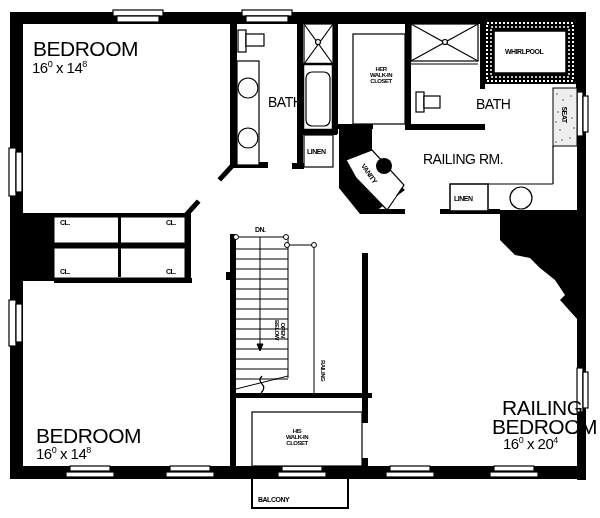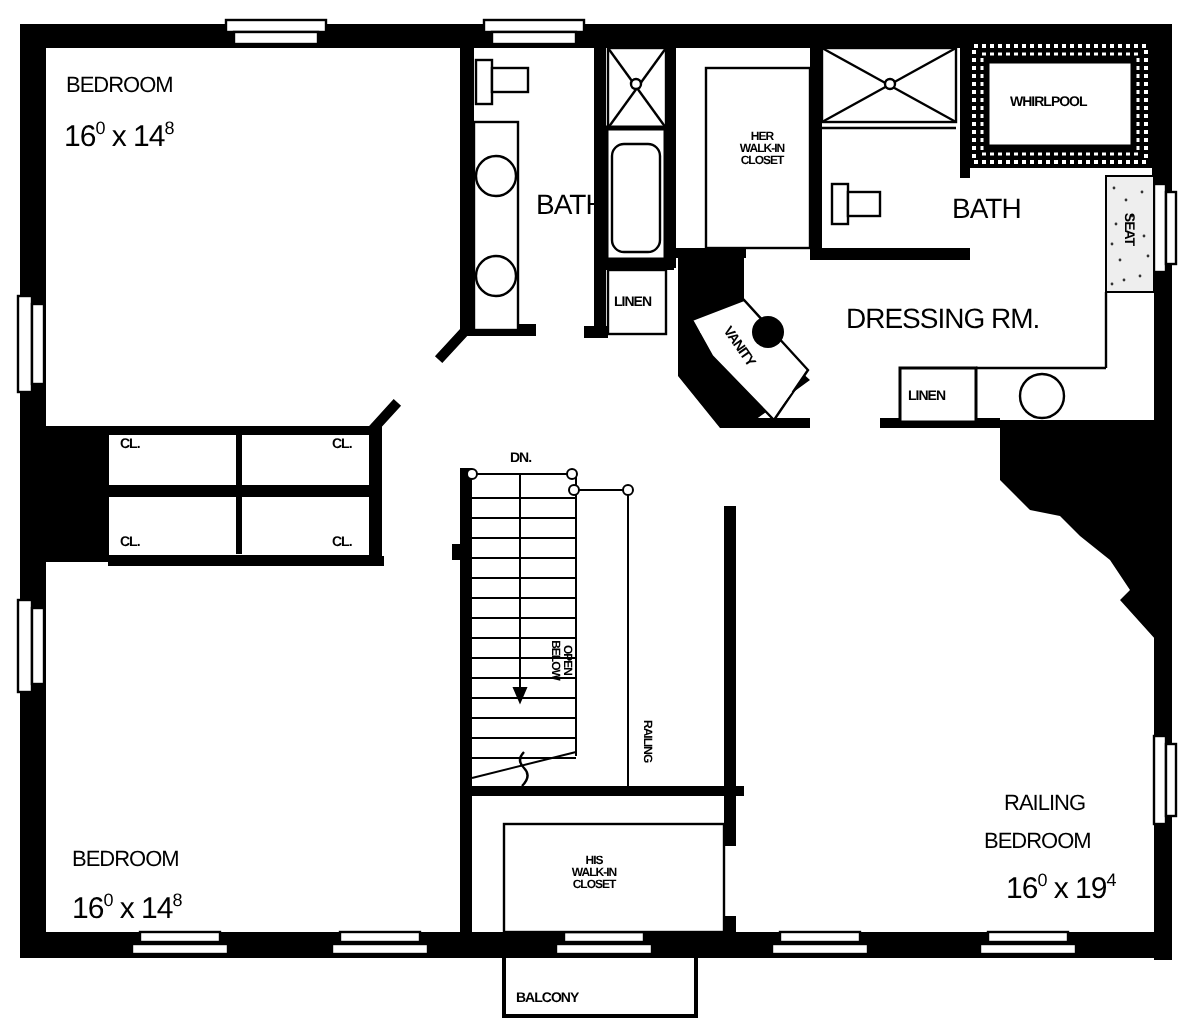--- a/index.html
+++ b/index.html
@@ -1,19 +1,19 @@
 <!DOCTYPE html>
 <html><head>
 <meta charset="utf-8">
 <style>
   html, body { margin: 0; padding: 0; background: #ffffff; }
   body { width: 600px; height: 518px; overflow: hidden; position: relative; font-family: "Liberation Sans", sans-serif; }
   svg { position: absolute; left: 0; top: 0; }
   .lbl { position: absolute; color: #000; font-family: "Liberation Sans", sans-serif; white-space: nowrap; line-height: 1; letter-spacing: -0.5px; }
-  .big { font-size: 11px; }
+  .big { font-size: 21px; }
   .dim { font-size: 15px; }
   .dim sup { font-size: 9px; vertical-align: 6px; }
   .med { font-size: 14px; }
   .sm { font-size: 7px; font-weight: bold; }
   .xs { font-size: 6px; font-weight: bold; text-align: center; line-height: 1; }
   .rot90 { transform: rotate(90deg); transform-origin: center; }
   .rot60 { transform: rotate(55deg); transform-origin: center; }
 </style>
 </head>
 <body>
@@ -231,26 +231,26 @@
 <div class="lbl big" style="left:36px; top:425px;">BEDROOM</div>
 <div class="lbl dim" style="left:36px; top:446px;">
   <span>16</span><sup>0</sup>
   <span>x 14</span><sup>8</sup>
 </div>
 
 <div class="lbl big" style="left:502px; top:397px;">RAILING</div>
 <div class="lbl big" style="left:492px; top:416px;">BEDROOM</div>
 <div class="lbl dim" style="left:503px; top:436px;">
   <span>16</span><sup>0</sup>
-  <span>x 19</span><sup>4</sup>
+  <span>x 20</span><sup>4</sup>
 </div>
 
 <div class="lbl med" style="left:268px; top:95px;">BATH</div>
 <div class="lbl med" style="left:476px; top:97px;">BATH</div>
-<div class="lbl med" style="left:423px; top:152px;">DRESSING RM.</div>
+<div class="lbl med" style="left:423px; top:152px;">RAILING RM.</div>
 
 <div class="lbl xs" style="left:364px; top:66px; width:34px;">
   <div>HER</div>
   <div>WALK-IN</div>
   <div>CLOSET</div>
 </div>
 
 <div class="lbl xs" style="left:280px; top:428px; width:34px;">
   <div>HIS</div>
   <div>WALK-IN</div>

